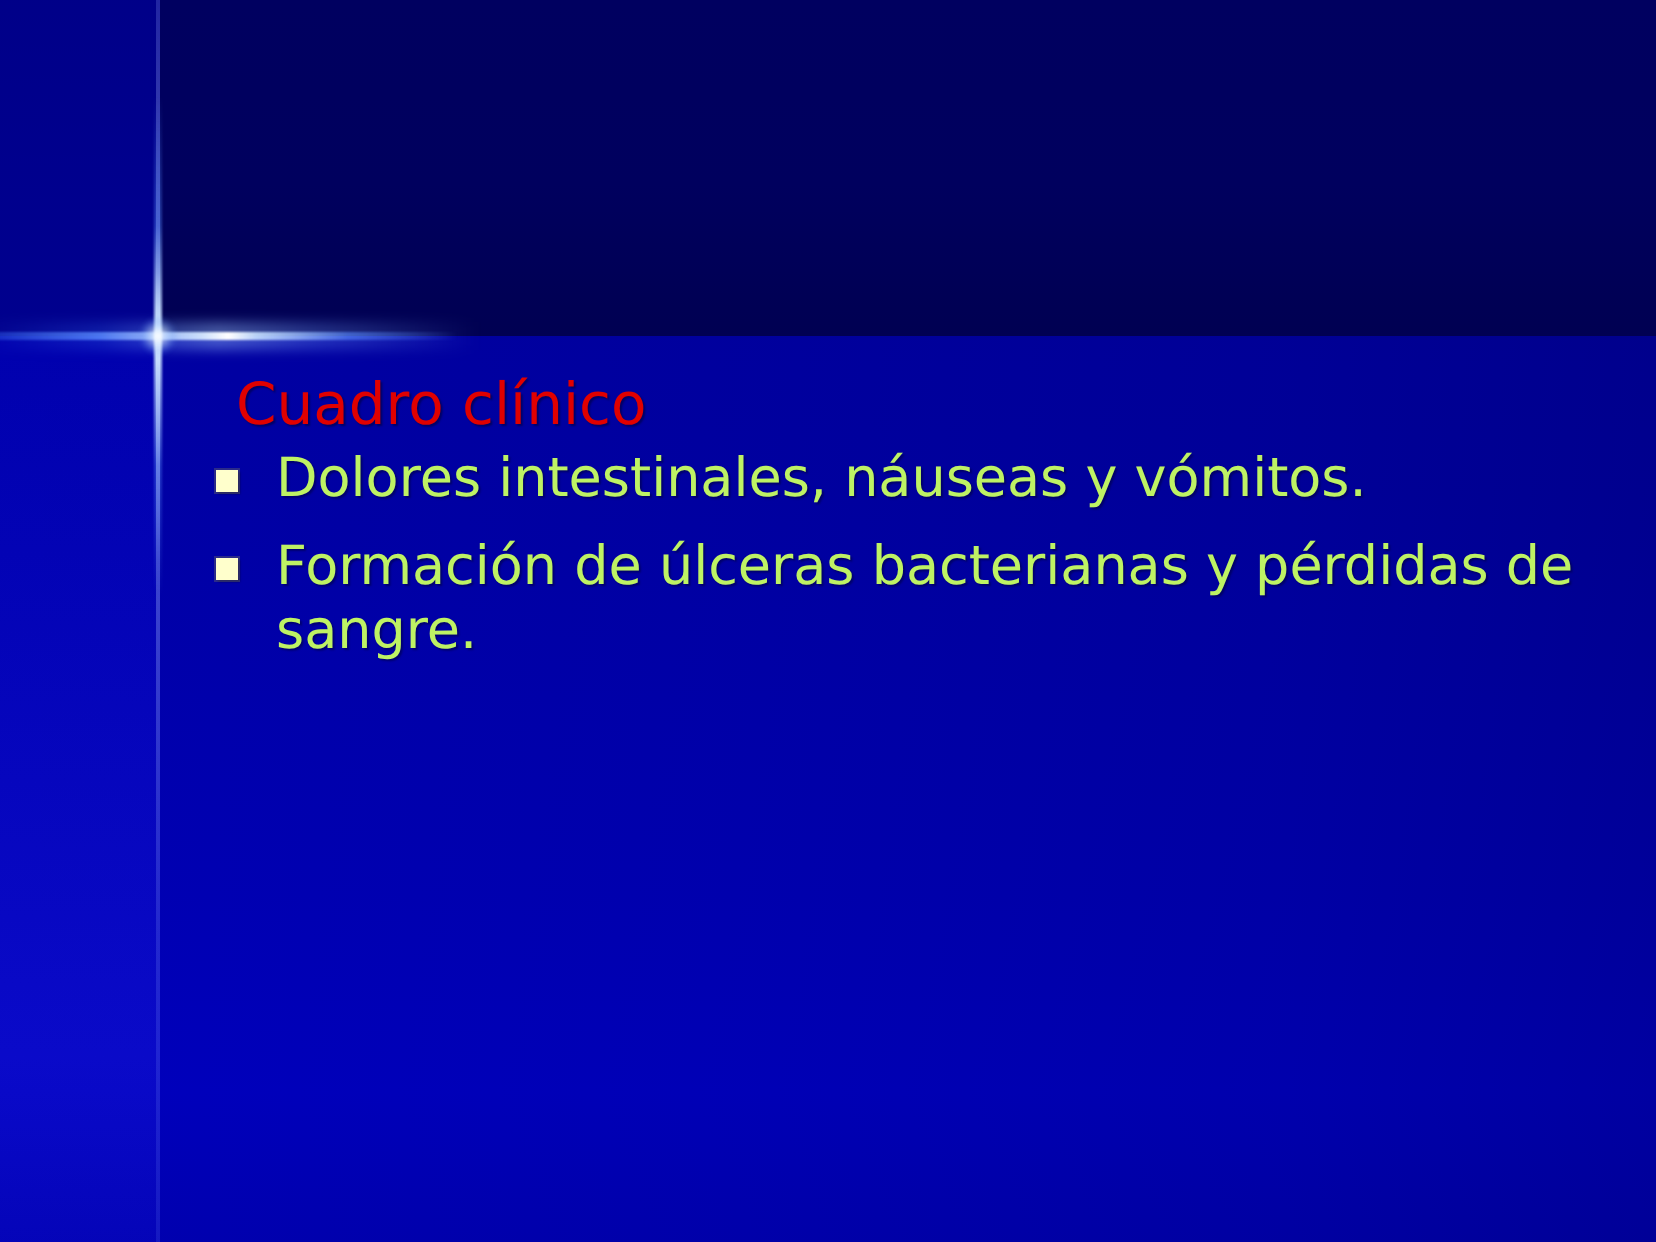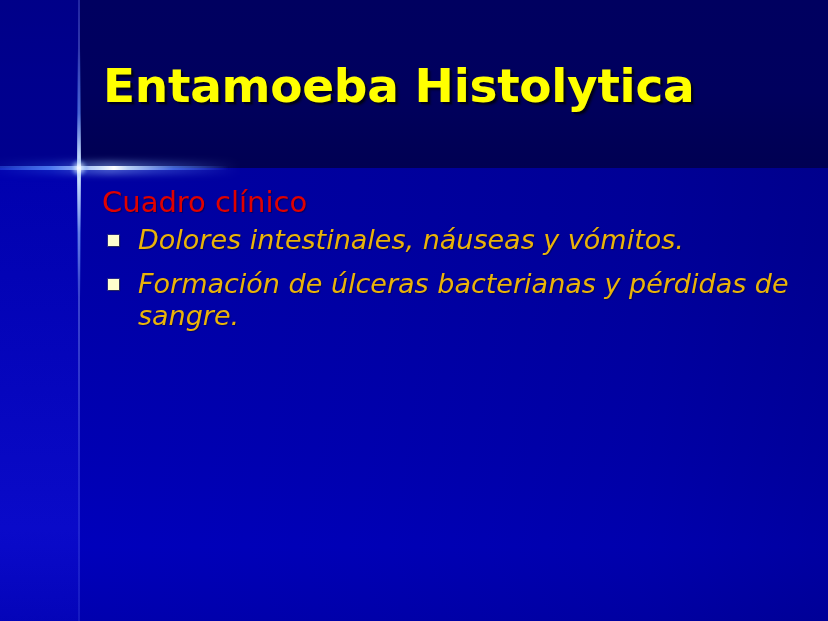--- a/index.html
+++ b/index.html
@@ -208,43 +208,42 @@
   
 
   .body-wrap {
     position: absolute;
     left: 102px;
     top: 186px;
     width: 700px;
   }
 
   .subhead {
-    margin: 0 0 5px 0;
+    margin: 0 0 5px 16px;
     font-size: 29px;
     font-weight: normal;
     color: #e00000;
     line-height: 1.15;
     text-shadow: 1px 1px 1px rgba(0,0,30,0.45);
   }
 
   ul.bullets {
     list-style: none;
     margin: 0;
     padding: 0;
   }
 
   li.bullet {
     position: relative;
     margin: 0 0 6px 0;
     padding-left: 36px;
     font-size: 27px;
-    color: #eab308;
+    color: #bef264;
     line-height: 1.17;
     text-shadow: 1px 1px 1px rgba(0,0,30,0.40);
-    font-style: italic;
   }
 
   li.bullet:nth-child(1) { margin-bottom: 12px; }
   li.bullet:nth-child(2) { margin-bottom: 11px; }
   li.bullet:nth-child(3) { margin-bottom: 13px; }
 
   .bullet-marker {
     position: absolute;
     left: 6px;
     top: 11px;
@@ -272,23 +271,20 @@
   <div class="bg-leftstrip"></div>
   <div class="vrule"></div>
 
   <div class="sparkle">
     <div class="beam-h-soft"></div>
     <div class="beam-h"></div>
     <div class="beam-v"></div>
     <div class="core"></div>
   </div>
 
-  <div class="title-wrap">
-    <h1 class="slide-title">Entamoeba Histolytica</h1>
-  </div>
 
   <div class="body-wrap">
 
     <p class="subhead">Cuadro clínico</p>
 
     <ul class="bullets">
 
       <li class="bullet">
         <span class="bullet-marker"></span>
         <span class="bullet-text">Dolores intestinales, náuseas y vómitos.</span>

